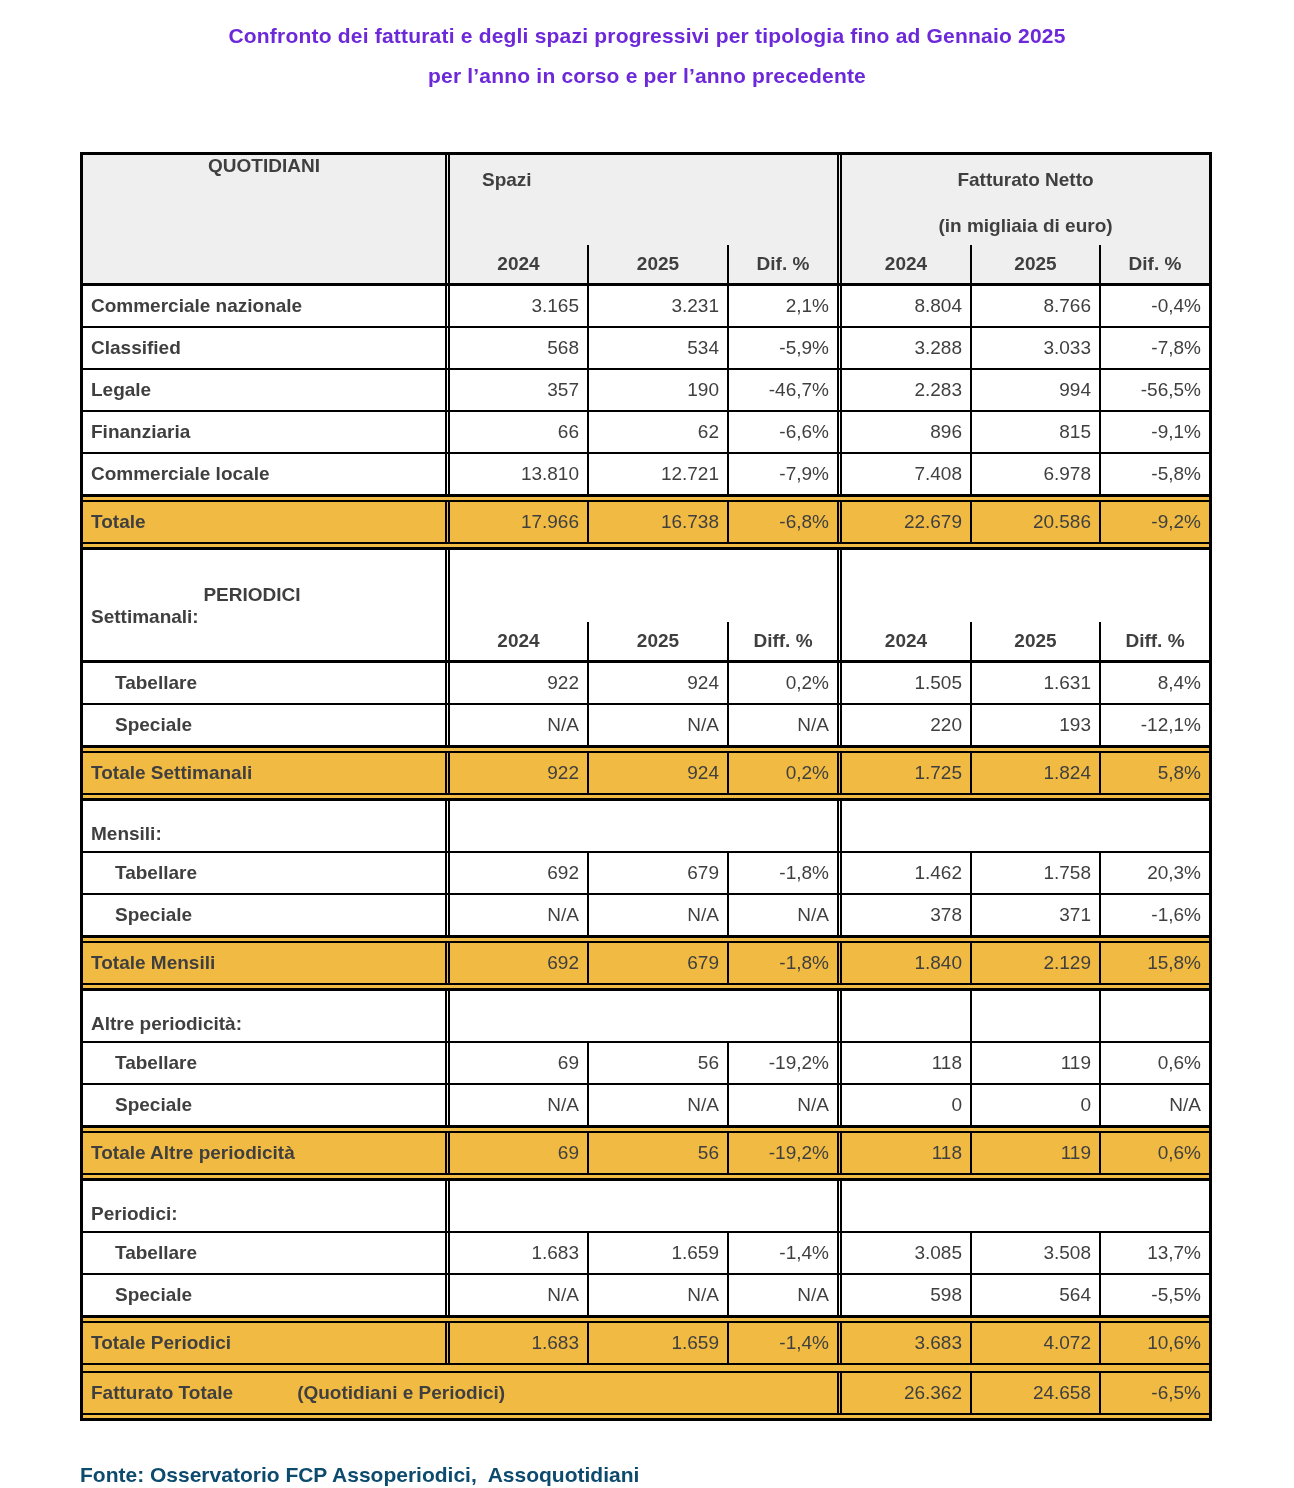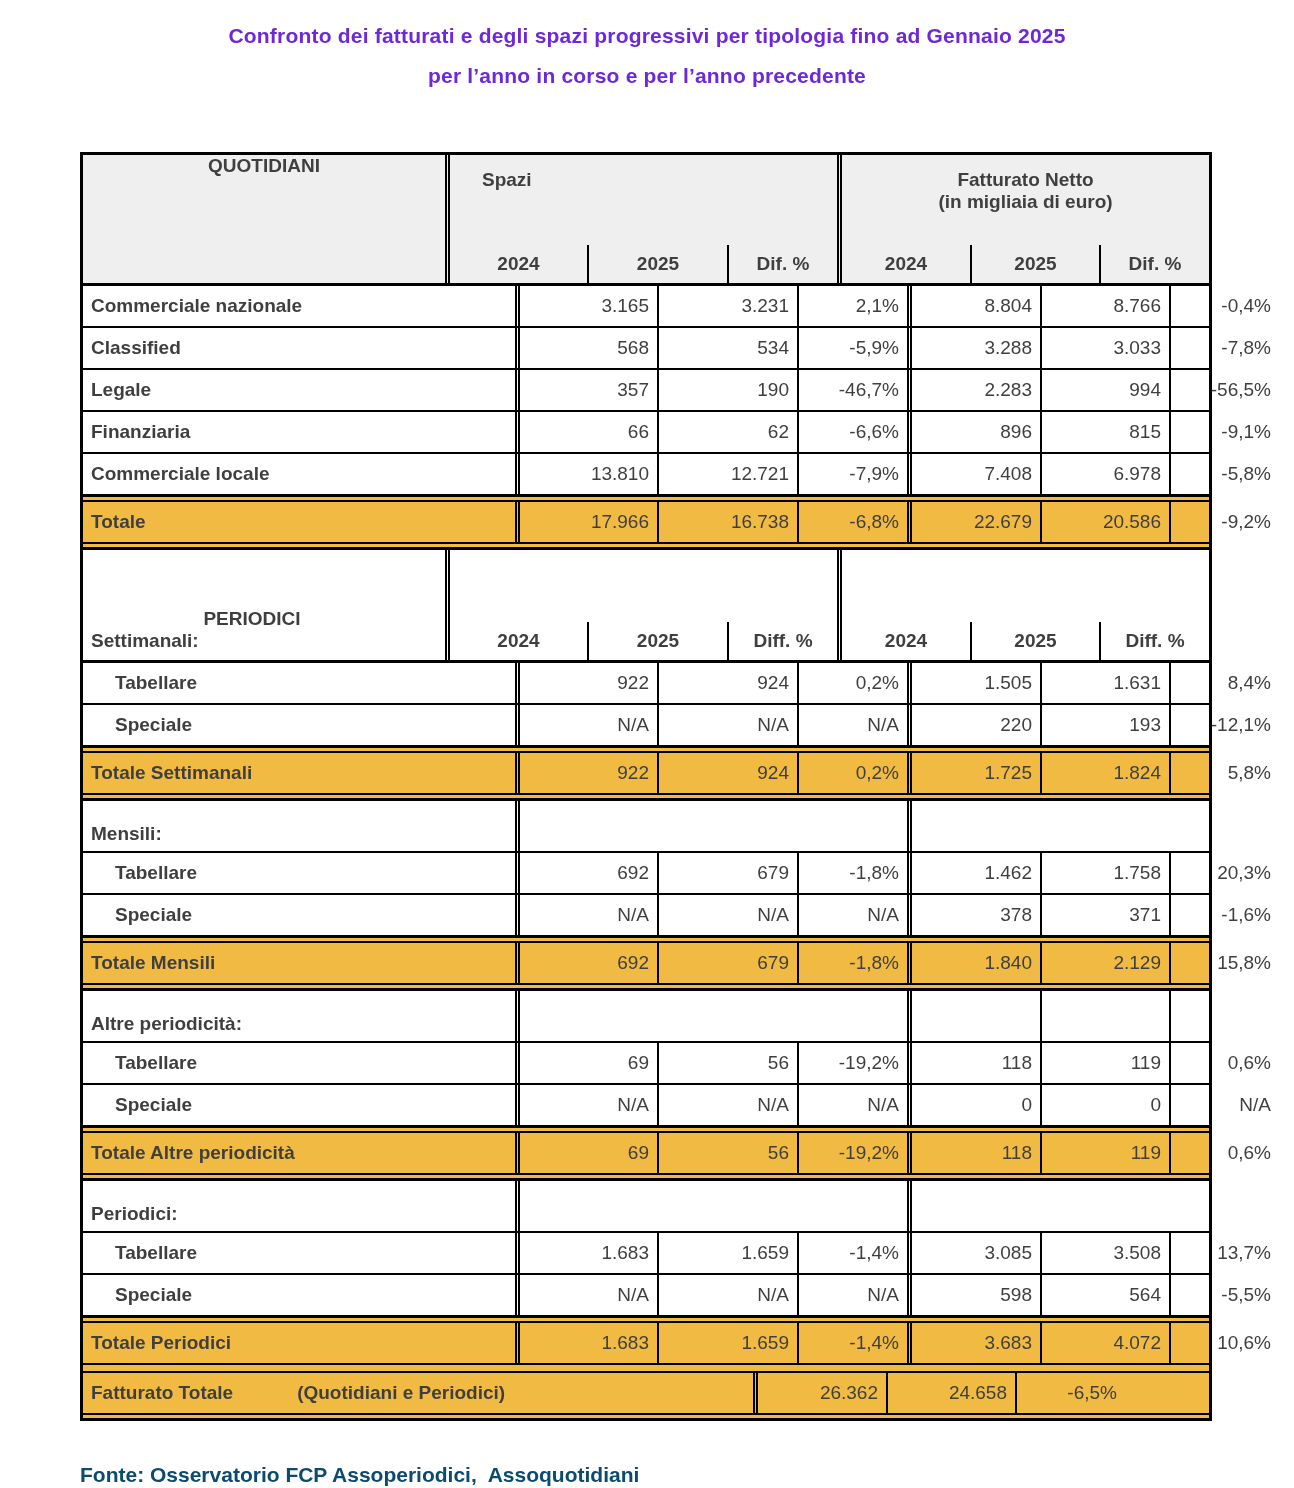--- a/index.html
+++ b/index.html
@@ -7,21 +7,21 @@
 
   .title{ text-align:center; padding-top:16px; font-weight:bold; font-size:21px;
           color:#6d28d9; line-height:40px; letter-spacing:.2px;}
 
   .tbl{ margin:56px 0 0 80px; width:1132px; border:3px solid #000;
         box-sizing:border-box; color:#3F3F3F; font-size:19px; background:#fff;}
 
   .row{display:flex; align-items:stretch;}
   .cell{box-sizing:border-box; flex:0 0 auto; display:flex; align-items:center; overflow:hidden; white-space:nowrap;}
 
-  .c0{width:432px}
+  .c0{width:362px}
   .c1{width:137px}  .c1g{width:142px}
   .c2{width:140px}  .c3{width:110px}
   .c4{width:128px}  .c4g{width:133px}
   .c5{width:129px}  .c6{width:110px}
 
   .gsep{border-left:5px double #000;}
   .bl{border-left:2px solid #000;}
   .num{justify-content:flex-end; padding-right:8px;}
   .lbl{font-weight:bold; padding-left:8px;}
   .sub{padding-left:32px;}
@@ -35,44 +35,44 @@
   
   .hdr{height:128px; background:#EFEFEF; border-bottom:3px solid #000; display:flex;}
   .hc0{width:362px; box-sizing:border-box; display:flex; justify-content:center;
        align-items:flex-start; font-weight:bold;}
   .grp{display:flex; flex-direction:column; box-sizing:border-box;}
   .g1{width:392px;} .g2{width:372px;}
   .gtitle{flex:1; font-weight:bold;}
   .gtitle.spazi{padding:14px 0 0 32px;}
   .gtitle.fatt{text-align:center;}
   .gtitle.fatt .l1{margin-top:14px;}
-  .gtitle.fatt .l2{}
+  .gtitle.fatt .l2{margin-top:24px;}
   .yrow{display:flex; height:38px;}
   .yc{font-weight:bold; justify-content:center;}
 
   
   .total-wrap{border-top:3px solid #F1BB43; border-bottom:3px solid #F1BB43;}
   .total{background:#F1BB43; border-top:2px solid #000; border-bottom:2px solid #000; height:40px;}
 
   
   .pblock{height:110px; border-top:3px solid #000; border-bottom:3px solid #000; display:flex;}
   .pb-c0{width:362px; box-sizing:border-box; display:flex; flex-direction:column;
-         justify-content:flex-end; font-weight:bold; padding:10px 16px 8px 8px;}
+         justify-content:center; font-weight:bold; padding:10px 16px 8px 8px;}
   .pb-title{text-align:center; padding-right:16px;}
   .pb-grp{display:flex; flex-direction:column; box-sizing:border-box;}
   .pb-spacer{flex:1;}
 
   
   .sect{height:50px;}
   .sect .lbl{align-items:flex-end; padding-bottom:6px;}
   .mcell{box-sizing:border-box;}
   .g1m{width:392px;} .g2m{width:372px;}
 
   
-  .cgrand{width:670px; font-weight:bold; padding-left:8px;}
+  .cgrand{width:754px; font-weight:bold; padding-left:8px;}
   .cgrand .lab2{margin-left:64px;}
 
   .source{margin:42px 0 0 80px; font-weight:bold; font-size:21px; color:#0c4a6e; white-space:pre-wrap;}
 </style>
 </head>
 <body>
 
 <div class="title">
   <div>Confronto dei fatturati e degli spazi progressivi per tipologia fino ad Gennaio 2025</div>
   <div>per l’anno in corso e per l’anno precedente</div>

